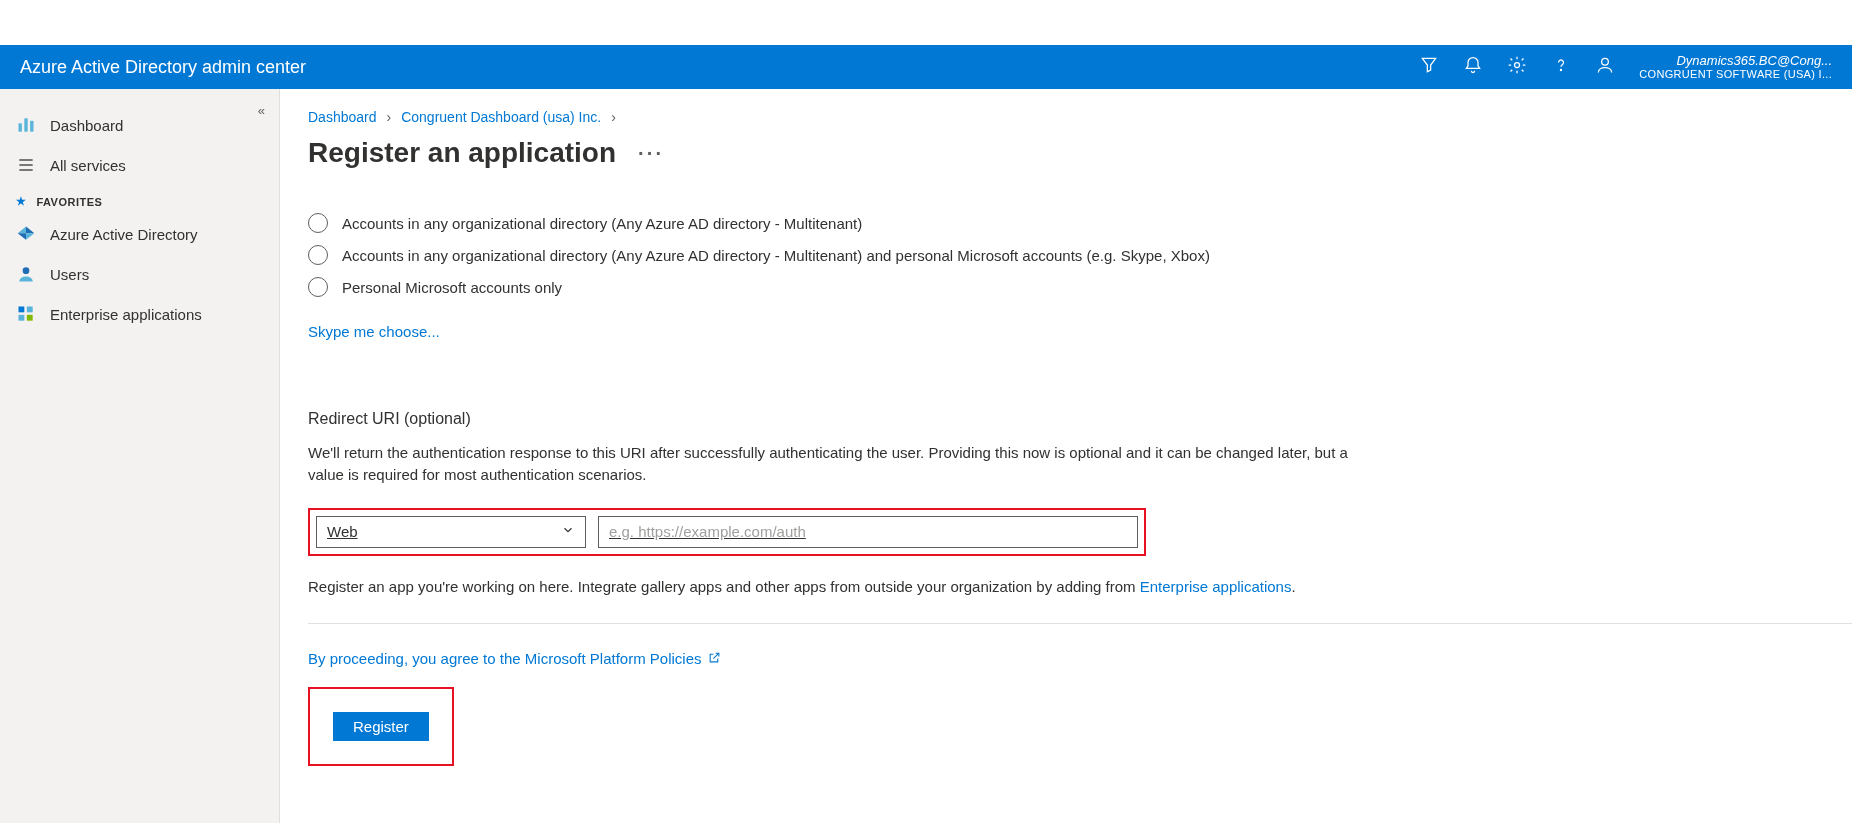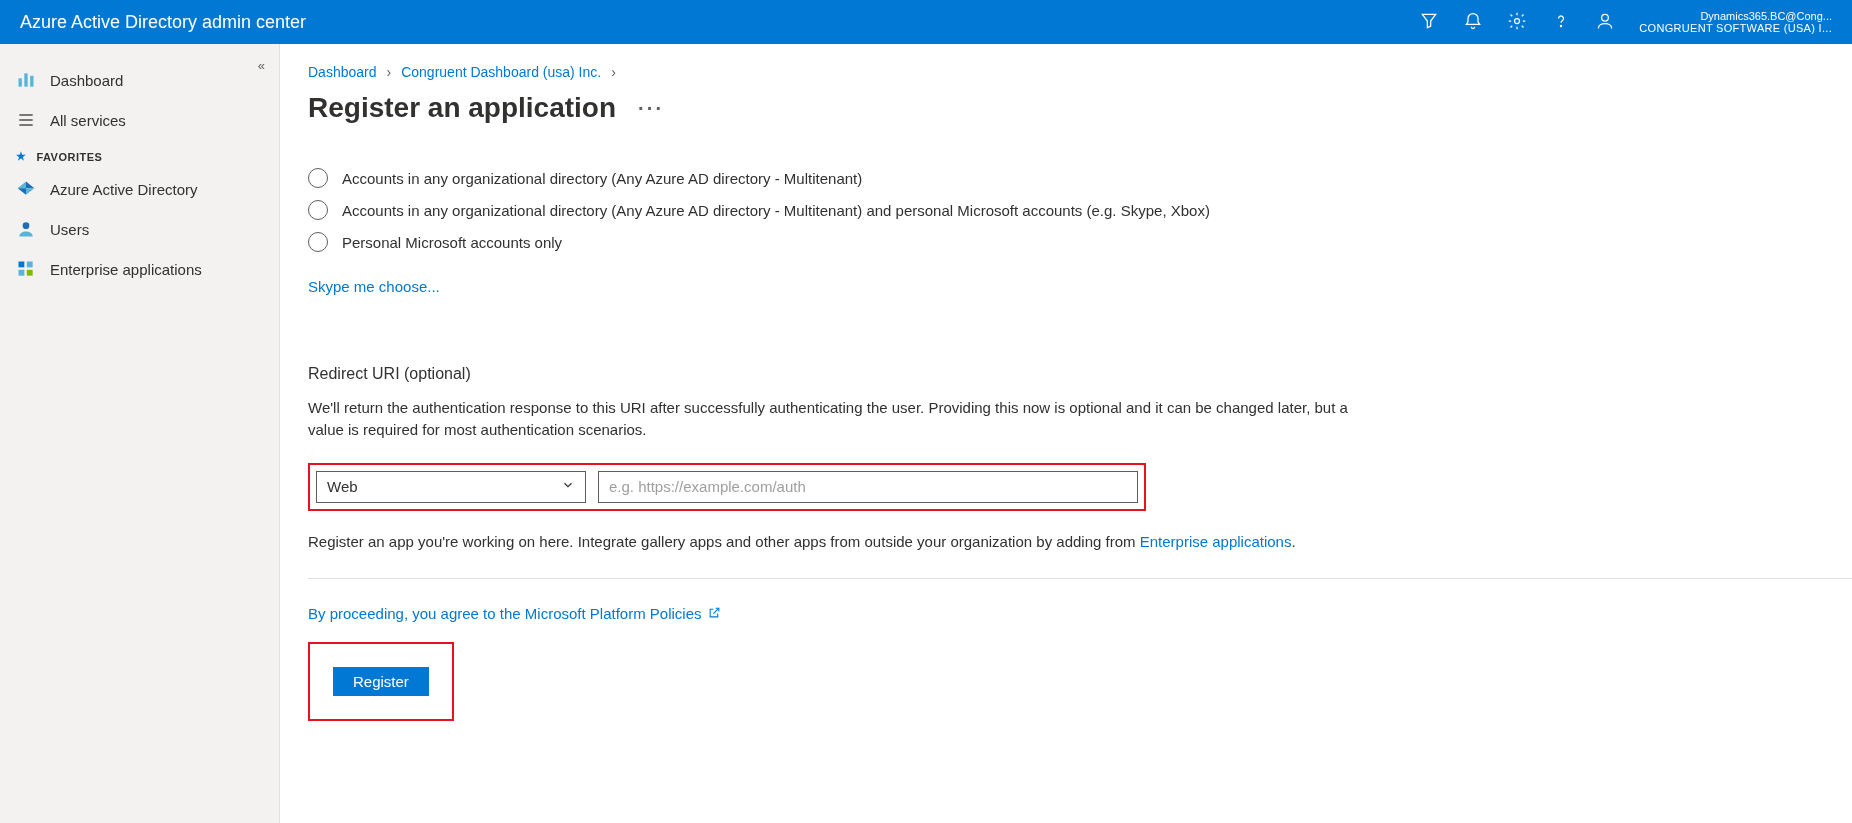--- a/index.html
+++ b/index.html
@@ -6,27 +6,28 @@
   body { font-family: "Segoe UI", Arial, sans-serif; font-size: 14px; color: #323130; background: #fff; }
   
   .topbar {
     background: #0078d4;
     color: #fff;
     height: 44px;
     display: flex;
     align-items: center;
     padding: 0 20px;
     justify-content: space-between;
+    margin-top: 45px;
   }
   .topbar-title { font-size: 18px; font-weight: 400; }
   .topbar-right { display: flex; align-items: center; gap: 24px; }
   .topbar-icons { display: flex; gap: 24px; align-items: center; }
   .topbar-icons svg { width: 20px; height: 20px; fill: none; stroke: #fff; stroke-width: 1.5; }
   .topbar-account { line-height: 1.1; font-size: 12px; text-align: right; }
-  .topbar-account .line1 { font-size: 11px; }
+  .topbar-account .line1 { font-size: 13px; font-style: italic; }
   .topbar-account .line2 { font-size: 11px; text-transform: uppercase; letter-spacing: 0.3px; }
   
   .layout { display: flex; height: calc(823px - 44px); }
   
   .sidebar {
     width: 280px;
     background: #f3f2f1;
     border-right: 1px solid #e1dfdd;
     padding-top: 16px;
     position: relative;
@@ -82,21 +83,21 @@
     flex-shrink: 0; display: inline-block;
   }
   .radio-row.cut { color: #d2d0ce; overflow: hidden; white-space: nowrap; height: 8px; margin-top: -2px; }
   
   .link { color: #0078d4; text-decoration: none; cursor: pointer; }
   .help-link { display: inline-block; margin-top: 14px; font-size: 15px; }
   
   .section-title { font-size: 16px; margin-top: 70px; margin-bottom: 14px; }
   .section-desc { font-size: 15px; color: #323130; max-width: 1040px; line-height: 1.45; margin-bottom: 22px; }
   
-  .uri-row { display: flex; gap: 12px; align-items: center; }
+  .uri-row { display: flex; gap: 12px; align-items: center; text-decoration: underline; }
   .highlight-red {
     border: 2px solid #e81123;
     padding: 6px;
     display: inline-flex;
     gap: 12px;
   }
   .select-box {
     width: 270px; height: 32px; border: 1px solid #605e5c;
     display: flex; align-items: center; justify-content: space-between;
     padding: 0 10px; font-size: 15px; cursor: pointer; background: #fff;

